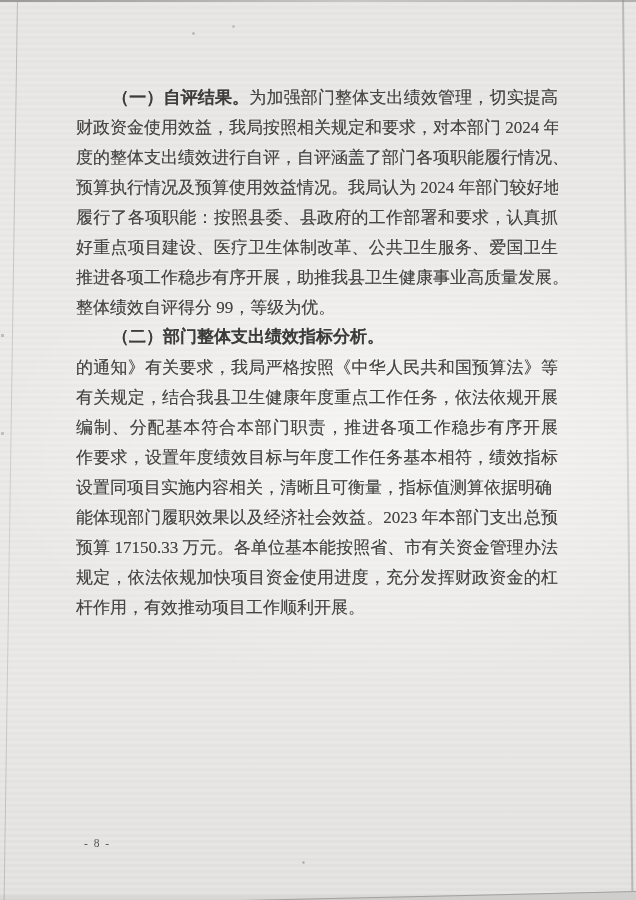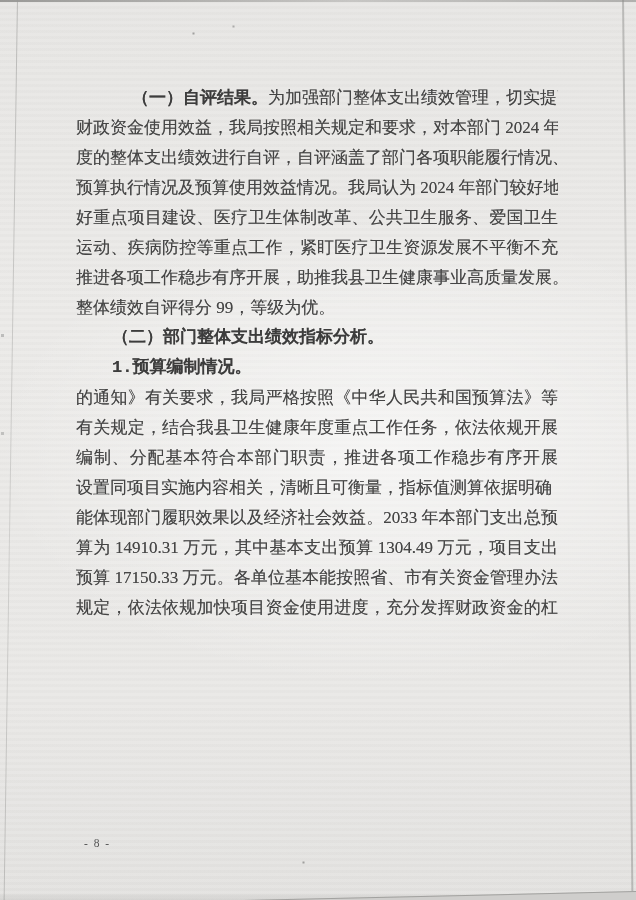--- a/index.html
+++ b/index.html
@@ -55,21 +55,21 @@
     text-shadow:0 0 0.5px rgba(70,70,70,0.55);
   }
   .line{
     height:30px;line-height:30px;
     white-space:nowrap;overflow:hidden;
     text-align:justify;text-align-last:justify;
   }
   .line.indent{padding-left:36px;}
   .line.last{text-align-last:left;}
   .line.heading{text-align-last:left;font-weight:bold;color:#3c3c3c;font-family:Liberation Mono, monospace;}
-  .b{font-weight:bold;color:#3c3c3c;margin-left:20px;}
+  .b{font-weight:bold;color:#3c3c3c;}
   .page-number{
     position:absolute;left:84px;top:836px;
     font-size:11.5px;color:#565656;letter-spacing:1.5px;
     line-height:14px;
   }
 </style>
 </head>
 <body>
 
 <div class="canvas">
@@ -81,38 +81,38 @@
   <div class="bottom-shadow"></div>
   <div class="scan-specks"></div>
 
   <div class="text-block">
 
     <div>
       <div class="line indent"><span class="b">（一）自评结果。</span><span>为加强部门整体支出绩效管理，切实提高</span></div>
       <div class="line">财政资金使用效益，我局按照相关规定和要求，对本部门 2024 年</div>
       <div class="line">度的整体支出绩效进行自评，自评涵盖了部门各项职能履行情况、</div>
       <div class="line">预算执行情况及预算使用效益情况。我局认为 2024 年部门较好地</div>
+      <div class="line">履行了各项职能：按照县委、县政府的工作部署和要求，认真抓</div>
       <div class="line">好重点项目建设、医疗卫生体制改革、公共卫生服务、爱国卫生</div>
-      <div class="line">运动、疾病防控等重点工作，紧盯医疗卫生资源发展不平衡不充</div>
       <div class="line">推进各项工作稳步有序开展，助推我县卫生健康事业高质量发展。</div>
       <div class="line last">整体绩效自评得分 99，等级为优。</div>
     </div>
 
     <div class="line indent heading">（二）部门整体支出绩效指标分析。</div>
 
-    <div class="line indent heading">1.预算编制情况。</div>
 
     <div>
       <div class="line">的通知》有关要求，我局严格按照《中华人民共和国预算法》等</div>
       <div class="line">有关规定，结合我县卫生健康年度重点工作任务，依法依规开展</div>
       <div class="line">编制、分配基本符合本部门职责，推进各项工作稳步有序开展</div>
+      <div class="line">作要求，设置年度绩效目标与年度工作任务基本相符，绩效指标</div>
       <div class="line">设置同项目实施内容相关，清晰且可衡量，指标值测算依据明确，</div>
-      <div class="line">能体现部门履职效果以及经济社会效益。2033 年本部门支出总预</div>
-      <div class="line">算为 14910.31 万元，其中基本支出预算 1304.49 万元，项目支出</div>
+      <div class="line">能体现部门履职效果以及经济社会效益。2023 年本部门支出总预</div>
       <div class="line">预算 17150.33 万元。各单位基本能按照省、市有关资金管理办法</div>
       <div class="line">规定，依法依规加快项目资金使用进度，充分发挥财政资金的杠</div>
+      <div class="line last">杆作用，有效推动项目工作顺利开展。</div>
     </div>
 
   </div>
 
   <div class="page-number">- 8 -</div>
 
 </div>
 
 </body></html>

